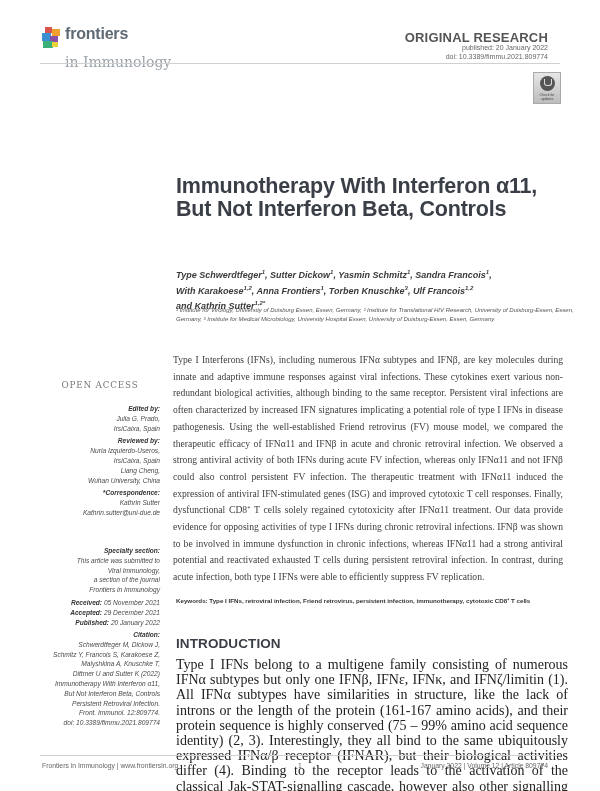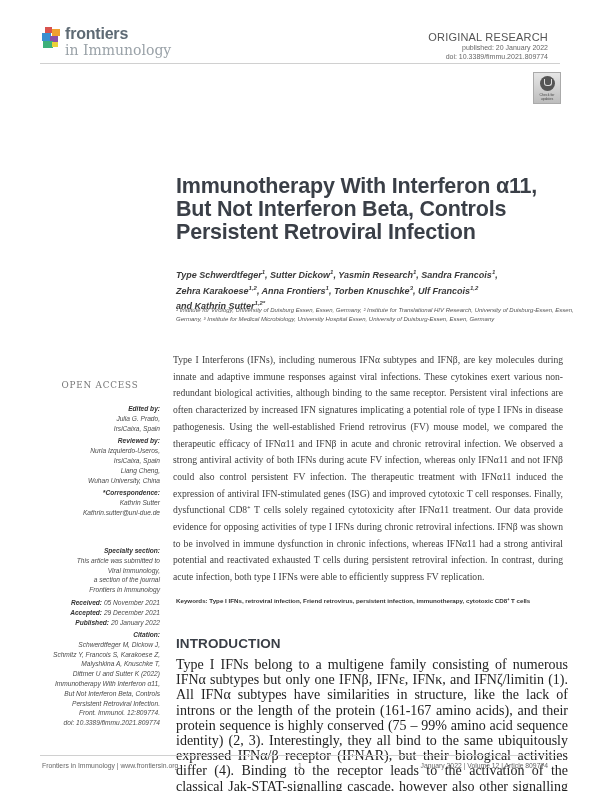--- a/index.html
+++ b/index.html
@@ -9,26 +9,26 @@
   .logo-mark { position: relative; width: 20px; height: 22px; margin-right: 3px; margin-top: 1px; }
   .logo-mark span { position: absolute; display: block; }
   .lm1 { left: 3px; top: 0; width: 7px; height: 6px; background: #d9534f; }
   .lm2 { left: 10px; top: 2px; width: 8px; height: 7px; background: #f0a030; }
   .lm3 { left: 0; top: 6px; width: 9px; height: 8px; background: #3a8fd0; }
   .lm4 { left: 8px; top: 9px; width: 8px; height: 7px; background: #8a4fa8; }
   .lm5 { left: 1px; top: 14px; width: 10px; height: 7px; background: #3db07a; }
   .lm6 { left: 10px; top: 15px; width: 6px; height: 5px; background: #e8d23a; }
   .logo-text { line-height: 1; }
   .logo-brand { font-size: 16px; font-weight: bold; color: #5e6a74; letter-spacing: -0.2px; display: block; }
-  .logo-journal { font-family: "DejaVu Serif", serif; font-size: 14px; color: #9aa2a8; display: block; margin-top: 1px; text-align: center; }
+  .logo-journal { font-family: "DejaVu Serif", serif; font-size: 14px; color: #9aa2a8; display: block; margin-top: 13px; text-align: center; }
 
   .header-rule { position: absolute; left: 40px; right: 40px; top: 63px; height: 1px; background: #d0d0d0; }
 
   .meta { position: absolute; right: 52px; top: 33px; text-align: right; font-size: 7px; color: #666; line-height: 9.5px; }
-  .meta .type { font-weight: normal; color: #555; letter-spacing: 0.2px; font-size: 11px; }
+  .meta .type { font-weight: bold; color: #555; letter-spacing: 0.2px; font-size: 13px; }
 
   .check-badge { position: absolute; left: 533px; top: 72px; width: 28px; height: 32px; background: linear-gradient(#e6e6e6,#bdbdbd); border: 1px solid #aaa; box-sizing: border-box; display: flex; flex-direction: column; align-items: center; }
   .check-badge .circle { width: 15px; height: 15px; border-radius: 50%; background: #555; margin-top: 3px; position: relative; }
   .check-badge .circle::after { content: ""; position: absolute; left: 4px; top: 3px; width: 6px; height: 6px; border: 1.5px solid #ddd; border-top: none; border-radius: 0 0 3px 3px; }
   .check-badge .lbl { font-size: 3.5px; color: #444; text-align: center; line-height: 4px; margin-top: 2px; }
 
   .title { position: absolute; left: 176px; top: 175px; width: 380px; font-size: 21.5px; font-weight: bold; color: #3a3f47; line-height: 23px; letter-spacing: -0.2px; margin: 0; }
 
   .authors { position: absolute; left: 176px; top: 266px; width: 410px; font-size: 9px; font-weight: bold; font-style: italic; color: #3a3a3a; line-height: 12.5px; }
   .authors sup { font-size: 6px; }
@@ -87,29 +87,28 @@
   <div class="circle"></div>
   <div class="lbl">
     <span>Check for</span><br>
     <span>updates</span>
   </div>
 </div>
 
 <h1 class="title">
   <span>Immunotherapy With Interferon α11,</span><br>
   <span>But Not Interferon Beta, Controls</span><br>
-  <span>Persistent Retroviral Infection</span>
 </h1>
 
 <div class="authors">
   <span><span>Type Schwerdtfeger</span><sup>1</sup></span><span>, </span>
   <span><span>Sutter Dickow</span><sup>1</sup></span><span>, </span>
-  <span><span>Yasmin Research</span><sup>1</sup></span><span>, </span>
+  <span><span>Yasmin Schmitz</span><sup>1</sup></span><span>, </span>
   <span><span>Sandra Francois</span><sup>1</sup></span><span>,</span><br>
-  <span><span>Zehra Karakoese</span><sup>1,2</sup></span><span>, </span>
+  <span><span>With Karakoese</span><sup>1,2</sup></span><span>, </span>
   <span><span>Anna Frontiers</span><sup>1</sup></span><span>, </span>
   <span><span>Torben Knuschke</span><sup>3</sup></span><span>, </span>
   <span><span>Ulf Francois</span><sup>1,2</sup></span><br>
   <span><span>and Kathrin Sutter</span><sup>1,2*</sup></span>
 </div>
 
 <div class="affil">¹ Institute for Virology, University of Duisburg Essen, Essen, Germany, ² Institute for Translational HIV Research, University of Duisburg-Essen, Essen, Germany, ³ Institute for Medical Microbiology, University Hospital Essen, University of Duisburg-Essen, Essen, Germany</div>
 
 <div class="abstract">Type I Interferons (IFNs), including numerous IFNα subtypes and IFNβ, are key molecules during innate and adaptive immune responses against viral infections. These cytokines exert various non-redundant biological activities, although binding to the same receptor. Persistent viral infections are often characterized by increased IFN signatures implicating a potential role of type I IFNs in disease pathogenesis. Using the well-established Friend retrovirus (FV) mouse model, we compared the therapeutic efficacy of IFNα11 and IFNβ in acute and chronic retroviral infection. We observed a strong antiviral activity of both IFNs during acute FV infection, whereas only IFNα11 and not IFNβ could also control persistent FV infection. The therapeutic treatment with IFNα11 induced the expression of antiviral IFN-stimulated genes (ISG) and improved cytotoxic T cell responses. Finally, dysfunctional CD8⁺ T cells solely regained cytotoxicity after IFNα11 treatment. Our data provide evidence for opposing activities of type I IFNs during chronic retroviral infections. IFNβ was shown to be involved in immune dysfunction in chronic infections, whereas IFNα11 had a strong antiviral potential and reactivated exhausted T cells during persistent retroviral infection. In contrast, during acute infection, both type I IFNs were able to efficiently suppress FV replication.</div>
 

